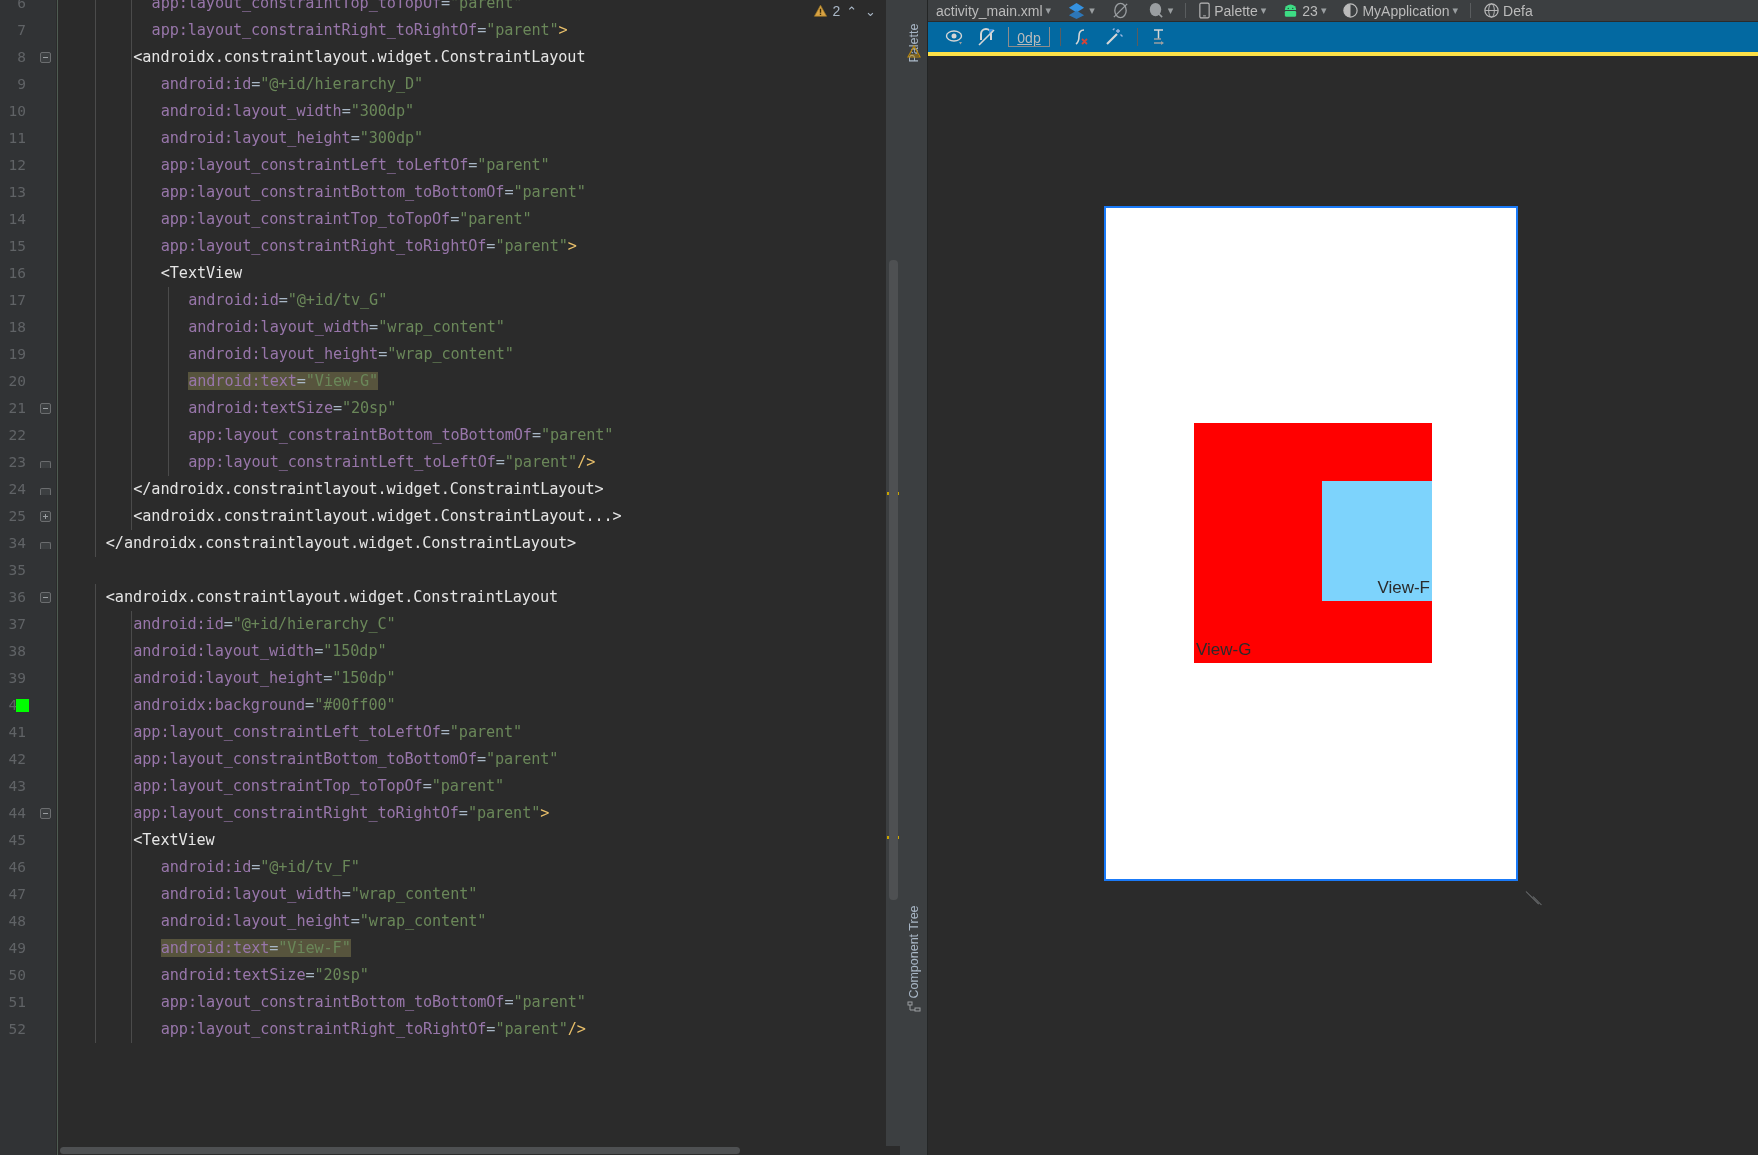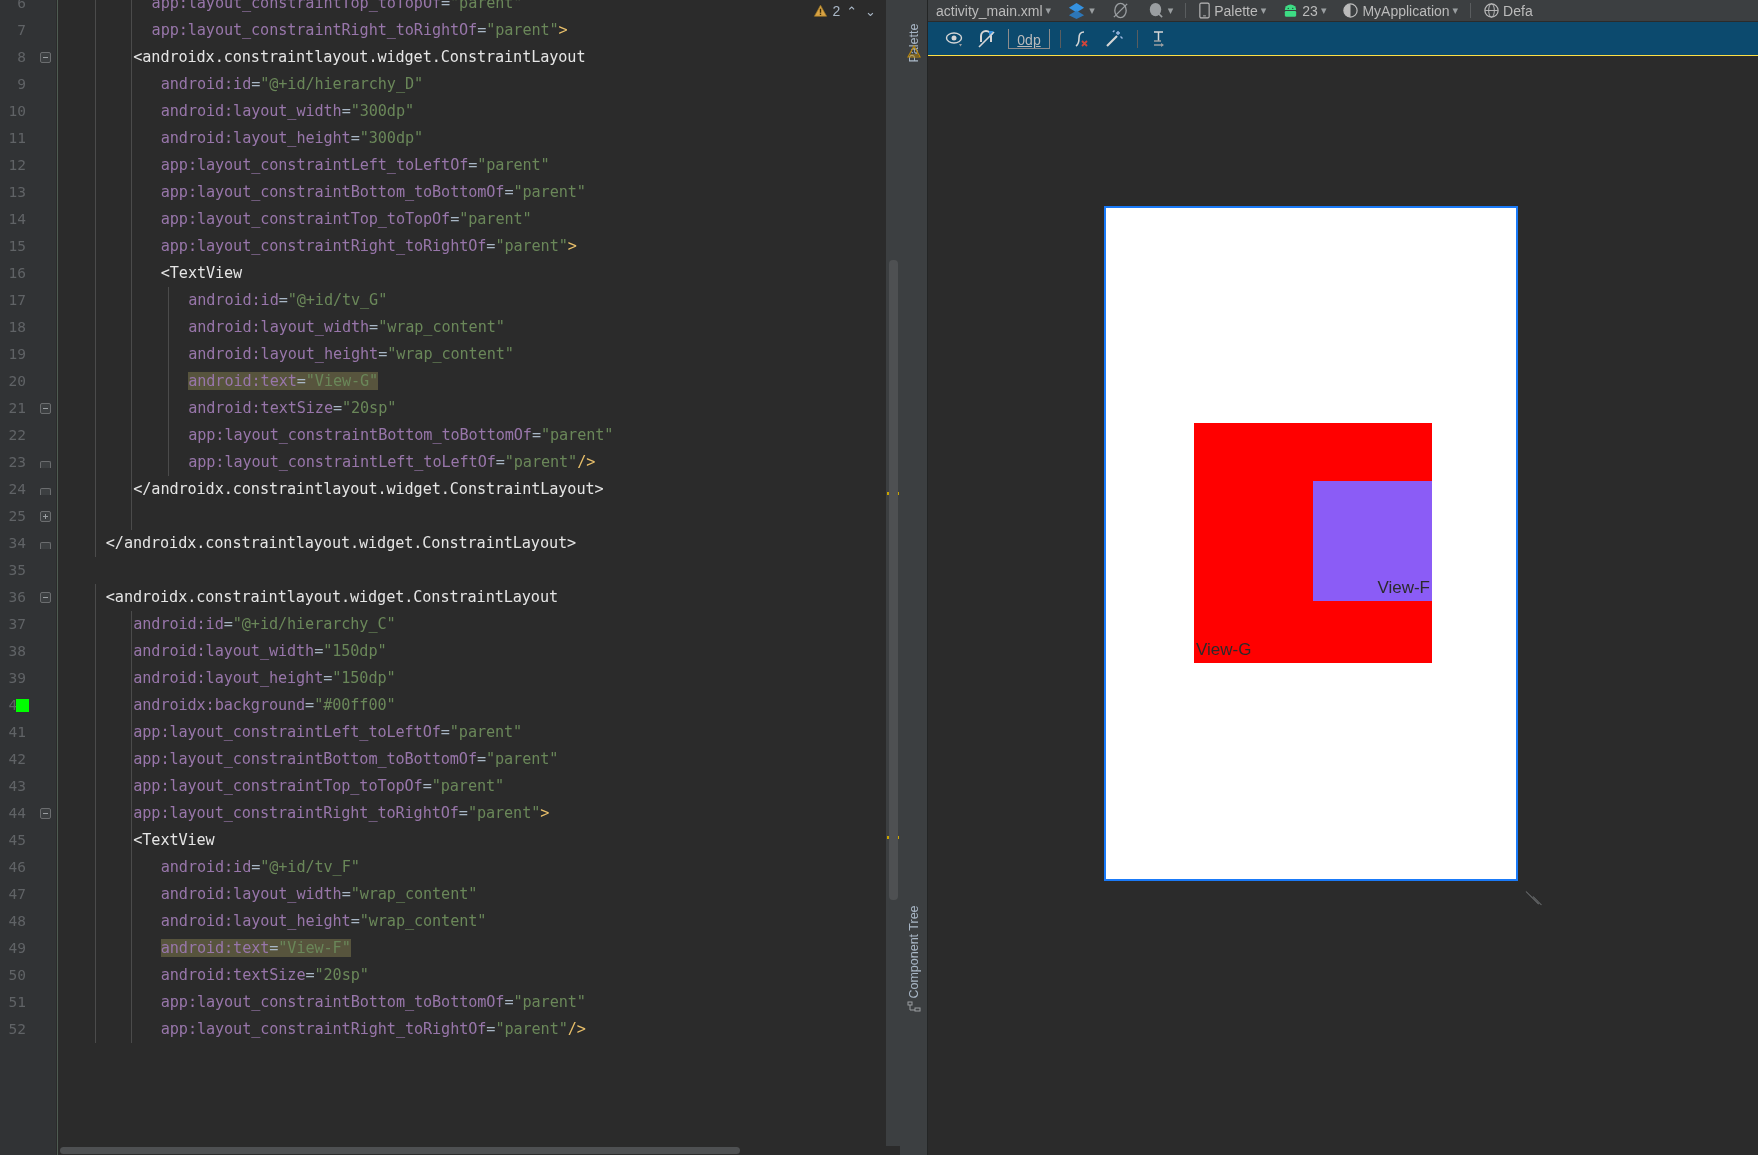--- a/index.html
+++ b/index.html
@@ -198,24 +198,24 @@
   }
   .caret { font-size: 11px; color: #9a9ea1; }
   .tb-sep {
     width: 1px; height: 15px;
     background: #5a5d5f; margin: 0 4px;
   }
 
   #design-subtoolbar {
     position: absolute; left: 0; top: 22px;
     width: 830px; height: 34px;
-    background: #0c4a6e;
+    background: #0369a1;
     display: flex; align-items: center;
     padding-left: 12px;
-    border-bottom: 1px solid #fde047;
+    border-bottom: 4px solid #fde047;
   }
   .st-btn {
     width: 30px; height: 26px;
     display: flex; align-items: center; justify-content: center;
     margin-right: 2px;
   }
   #margin-box {
     height: 20px;
     min-width: 42px;
     padding: 0 4px;
@@ -253,22 +253,22 @@
   #view-g-label {
     position: absolute;
     left: 2px; bottom: 3px;
     font-size: 17px;
     color: #2b2b2b;
     font-family: "Liberation Sans", sans-serif;
   }
   #view-f {
     position: absolute;
     right: 0px; top: 58px;
-    width: 119px; height: 120px;
-    background: #8b5cf6;
+    width: 110px; height: 120px;
+    background: #7dd3fc;
     padding-left: 25px;
   }
   #view-f-label {
     position: absolute;
     right: 2px; bottom: 3px;
     font-size: 17px;
     color: #2b2b2b;
     font-family: "Liberation Sans", sans-serif;
   }
   #resize-handle {
@@ -409,20 +409,21 @@
         <div class="indent-guide" style="left: 34.64px; top: 422px; height: 27px;"></div>
         <div class="indent-guide" style="left: 71.28px; top: 422px; height: 27px;"></div>
         <div class="indent-guide" style="left: 107.92px; top: 422px; height: 27px;"></div>
         <div class="code-line" style="top: 449px; left: 128.24px;"><span class="t-attr">app:layout_constraintLeft_toLeftOf</span><span class="t-punc">=</span><span class="t-val">"parent"</span><span class="t-gt">/&gt;</span></div>
         <div class="indent-guide" style="left: 34.64px; top: 449px; height: 27px;"></div>
         <div class="indent-guide" style="left: 71.28px; top: 449px; height: 27px;"></div>
         <div class="indent-guide" style="left: 107.92px; top: 449px; height: 27px;"></div>
         <div class="code-line" style="top: 476px; left: 73.28px;"><span class="t-tag">&lt;/androidx.constraintlayout.widget.ConstraintLayout&gt;</span></div>
         <div class="indent-guide" style="left: 34.64px; top: 476px; height: 27px;"></div>
         <div class="indent-guide" style="left: 71.28px; top: 476px; height: 27px;"></div>
+        <div class="code-line" style="top: 503px; left: 73.28px;"><span class="t-tag">&lt;androidx.constraintlayout.widget.ConstraintLayout...&gt;</span></div>
         <div class="indent-guide" style="left: 34.64px; top: 503px; height: 27px;"></div>
         <div class="indent-guide" style="left: 71.28px; top: 503px; height: 27px;"></div>
         <div class="code-line" style="top: 530px; left: 45.8px;"><span class="t-tag">&lt;/androidx.constraintlayout.widget.ConstraintLayout&gt;</span></div>
         <div class="indent-guide" style="left: 34.64px; top: 530px; height: 27px;"></div>
         <div class="code-line" style="top: 557px; left: 0px;"></div>
         <div class="code-line" style="top: 584px; left: 45.8px;"><span class="t-tag">&lt;androidx.constraintlayout.widget.ConstraintLayout</span></div>
         <div class="indent-guide" style="left: 34.64px; top: 584px; height: 27px;"></div>
         <div class="code-line" style="top: 611px; left: 73.28px;"><span class="t-attr">android:id</span><span class="t-punc">=</span><span class="t-val">"@+id/hierarchy_C"</span></div>
         <div class="indent-guide" style="left: 34.64px; top: 611px; height: 27px;"></div>
         <div class="indent-guide" style="left: 71.28px; top: 611px; height: 27px;"></div>

